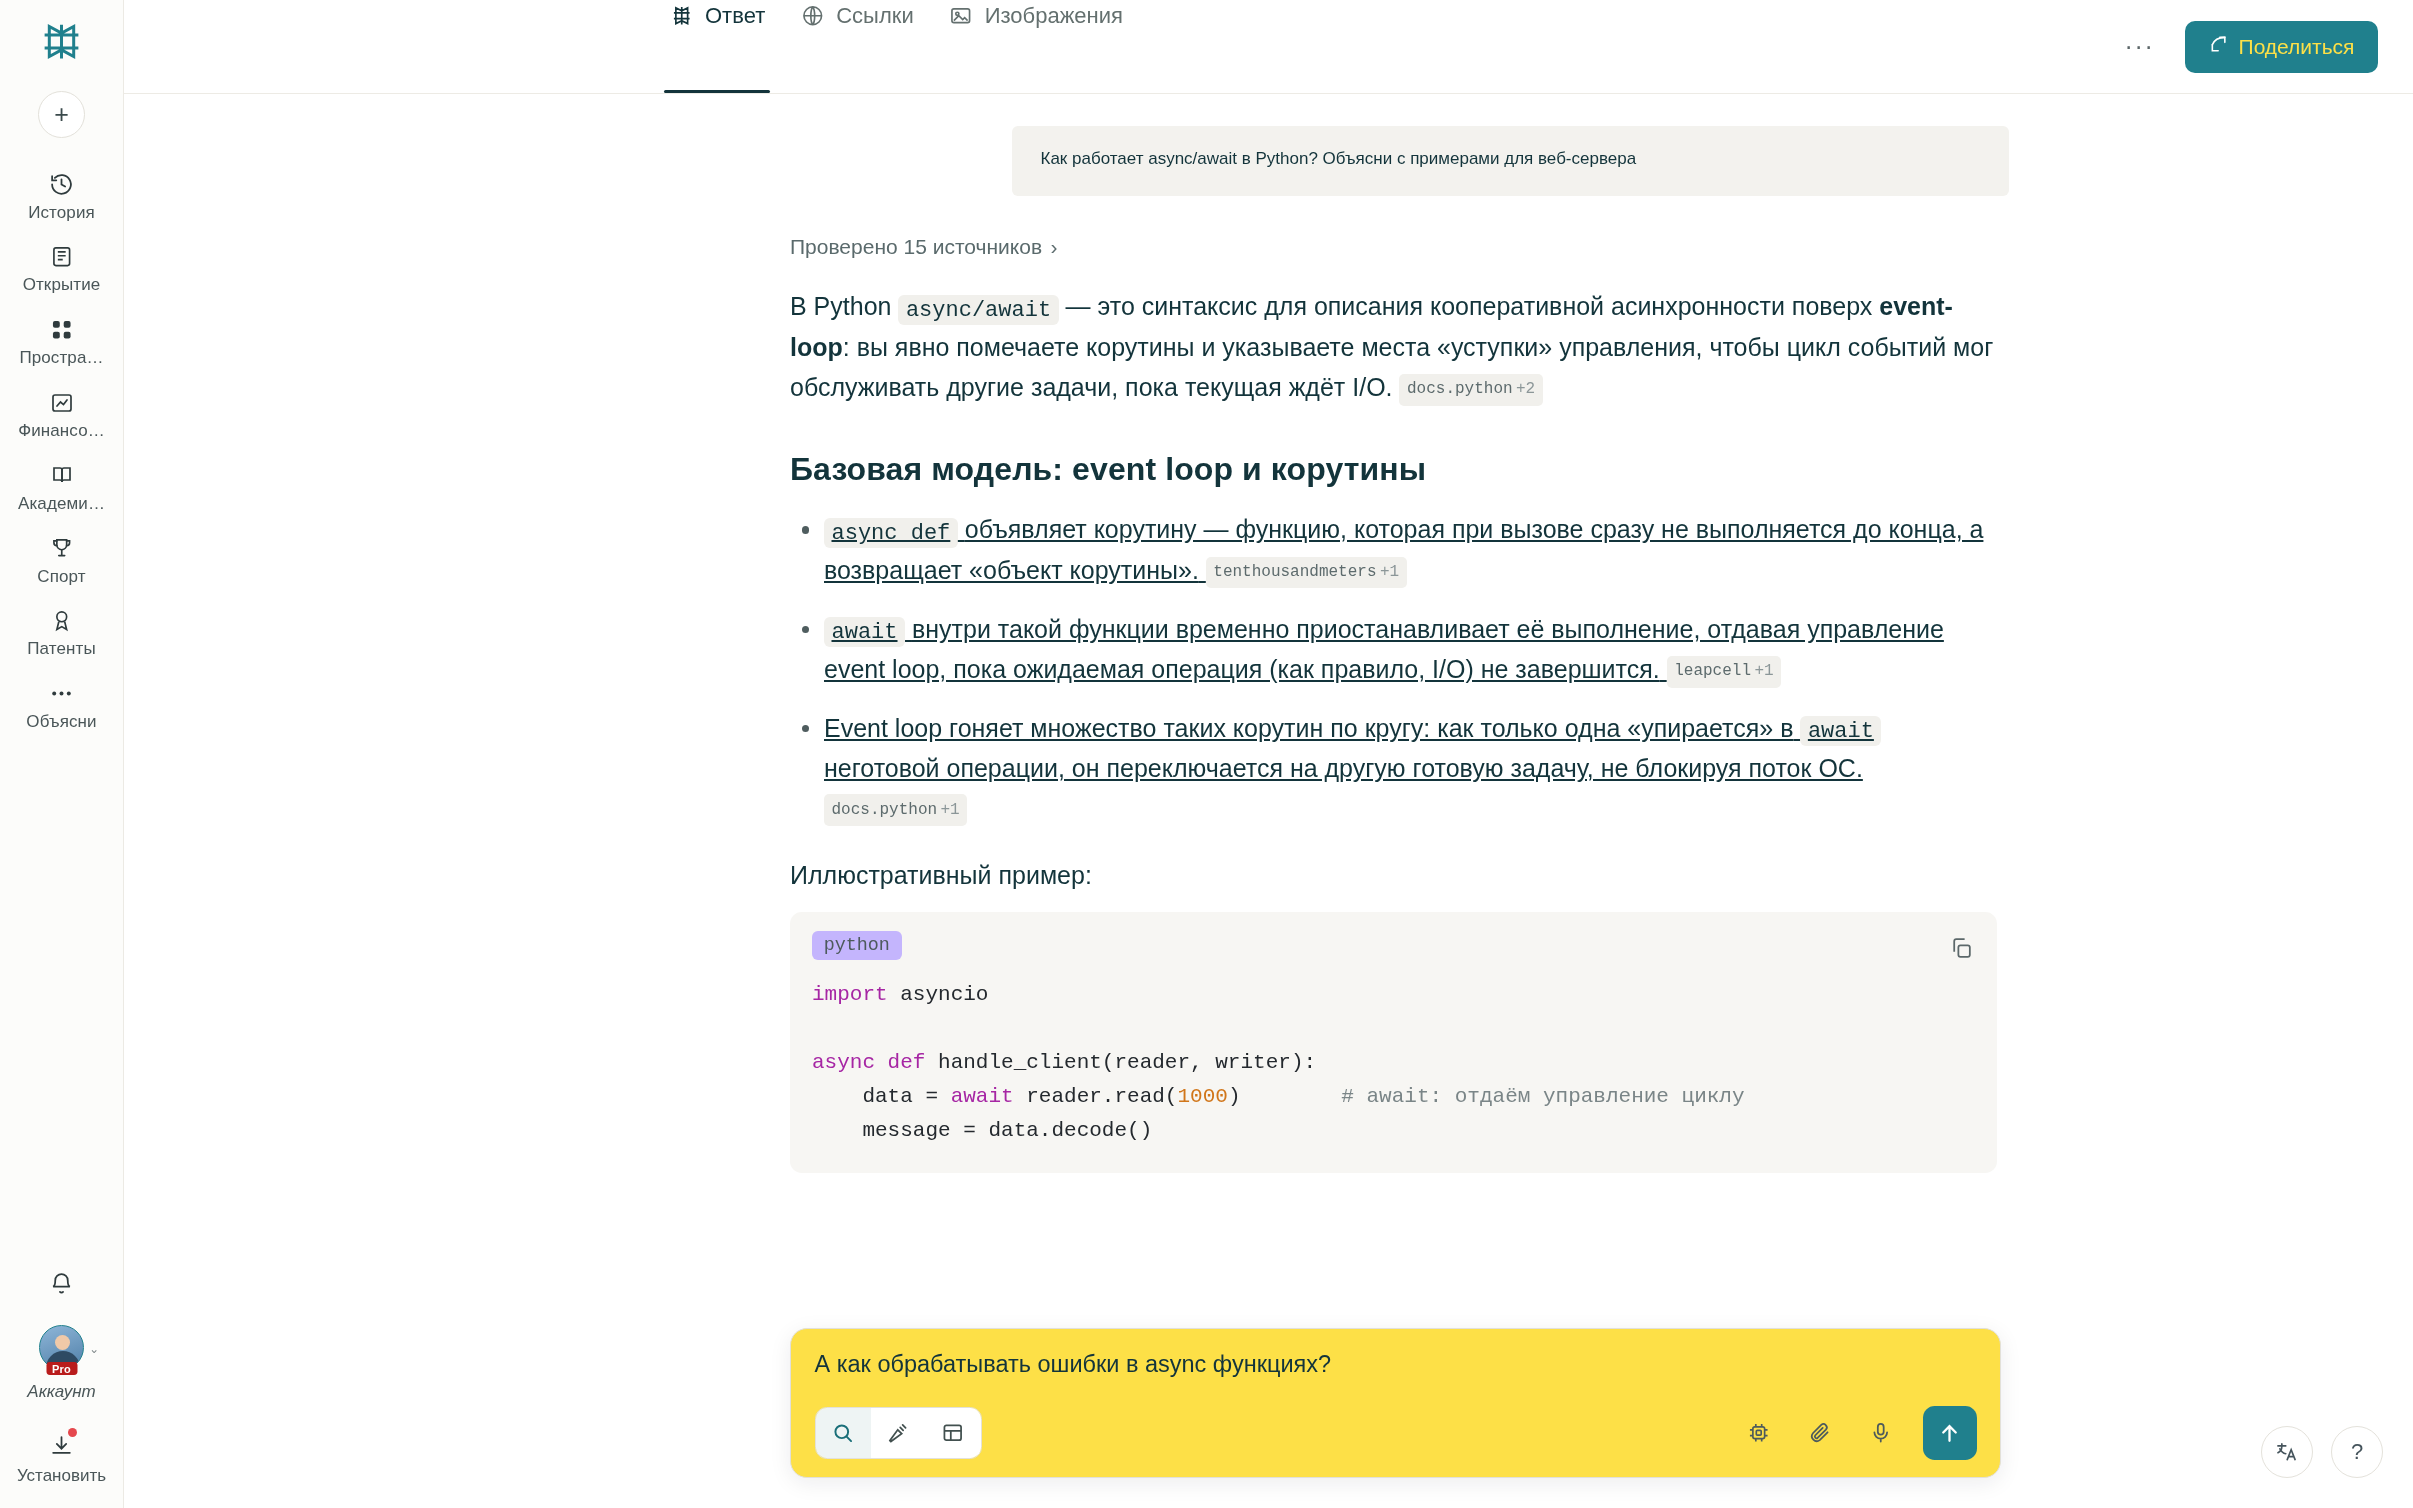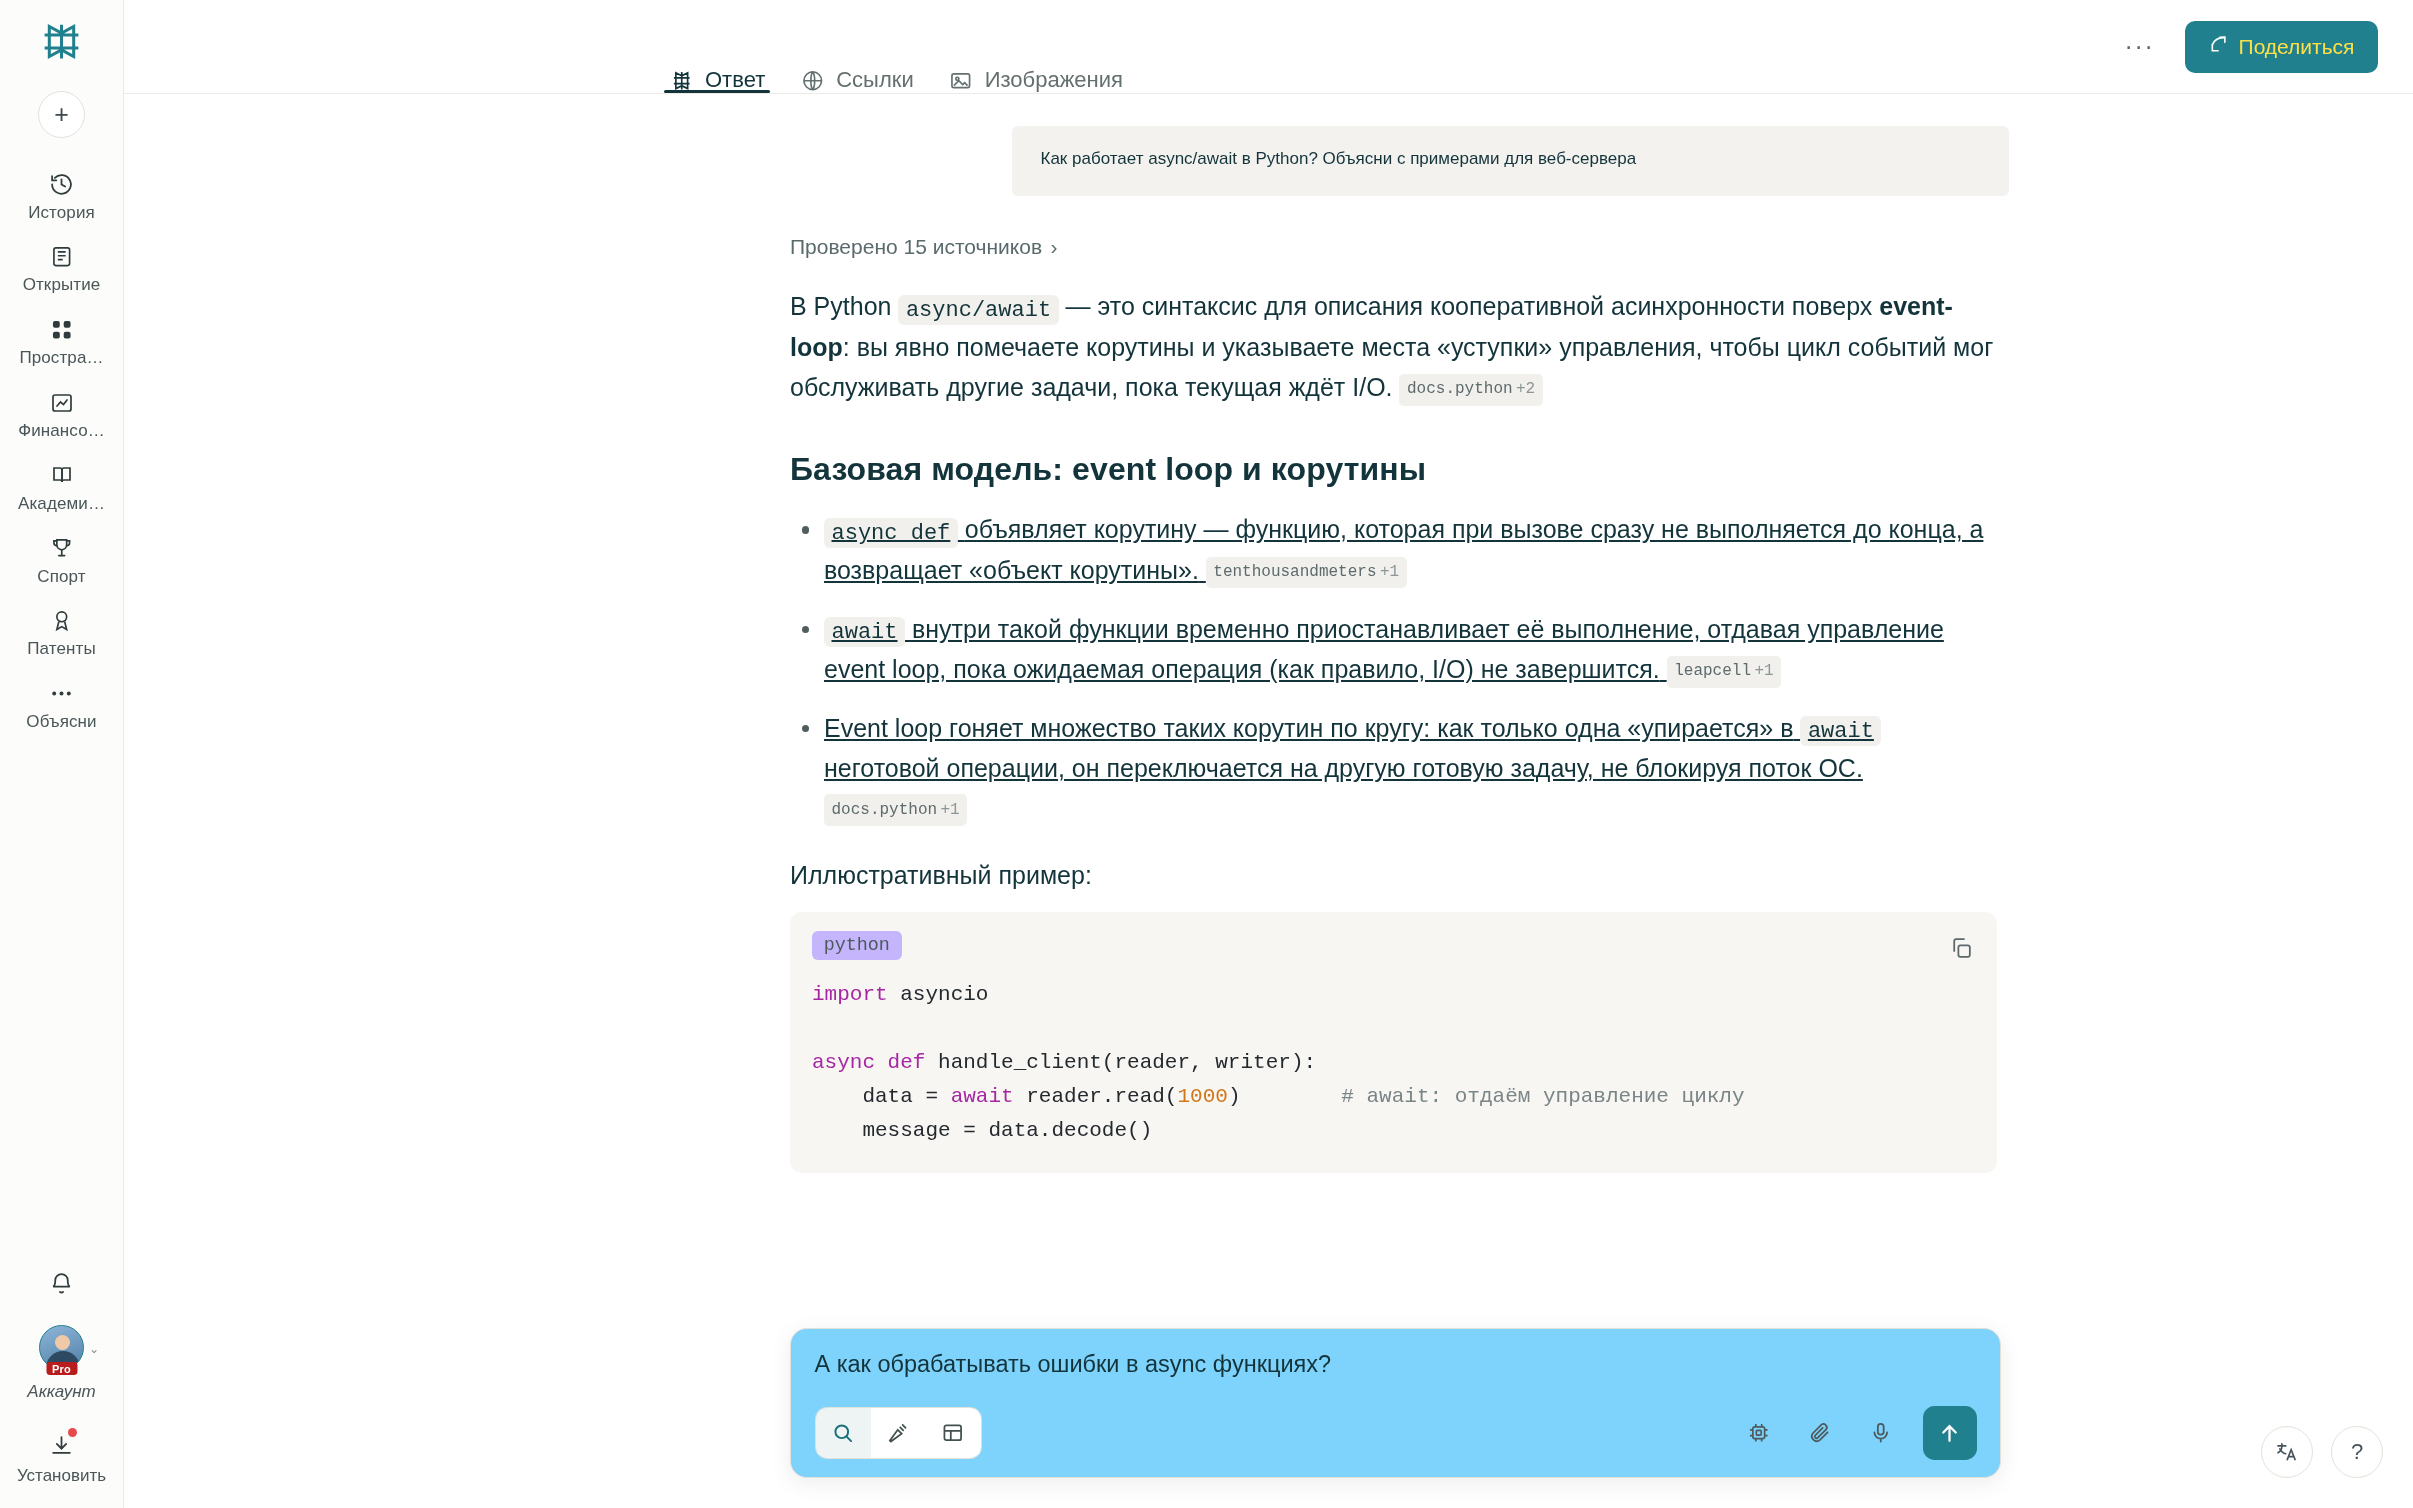--- a/index.html
+++ b/index.html
@@ -64,21 +64,21 @@
 
   
   .main { flex: 1; position: relative; height: 100%; overflow: hidden; background: #fff; }
 
   .topbar {
     height: 94px; display: flex; align-items: center;
     border-bottom: 0.8px solid #edebe5; position: relative; background: #fff;
   }
   .tabs { display: flex; align-items: center; gap: 35px; margin-left: 545px; height: 100%; }
   .tab {
-    display: flex; align-items: flex-end; gap: 11px; height: 100%;
+    display: flex; align-items: flex-start; gap: 11px; height: 100%;
     font-size: 22px; color: #64706f; cursor: pointer; position: relative;
     padding-top: 3.4px;
   }
   .tab.active { color: #13343b; font-weight: 500; }
   .tab.active::after {
     content: ""; position: absolute; left: -5px; right: -5px; bottom: 0; height: 3.4px; background: #13343b; border-radius: 1.7px;
   }
   .tab .ico { display: flex; align-items: center; justify-content: center; width: 25px; height: 25px; }
   .topbar-right { margin-left: auto; display: flex; align-items: center; gap: 22px; padding-right: 35px; }
   .dots-btn { font-size: 25px; color: #5b6668; cursor: pointer; letter-spacing: 1.7px; padding: 5px 8.4px; }
@@ -144,21 +144,21 @@
     font-family: "Liberation Mono", monospace; font-size: 21px; line-height: 1.62;
     margin-top: 18.4px; color: #24292e; white-space: pre;
   }
   .kw { color: #a626a4; }
   .num { color: #d1761a; }
   .cmt { color: #7a8587; }
 
   
   .composer {
     position: absolute; left: 666px; bottom: 30px; width: 1211px;
-    background: #7dd3fc; border: 0.8px solid #e2e0d9; border-radius: 17px;
+    background: #fde047; border: 0.8px solid #e2e0d9; border-radius: 17px;
     box-shadow: 0 5px 22px rgba(20,30,35,.08);
     padding: 22px 23.5px 17px;
   }
   .composer .text { font-size: 23.5px; color: #13343b; }
   .composer-row { display: flex; align-items: center; margin-top: 28.5px; }
   .pill-group {
     display: flex; align-items: center; gap: 0; border: 0.8px solid #e3e1da;
     border-radius: 11.7px; overflow: hidden; height: 52px;
   }
   .pill-btn {

